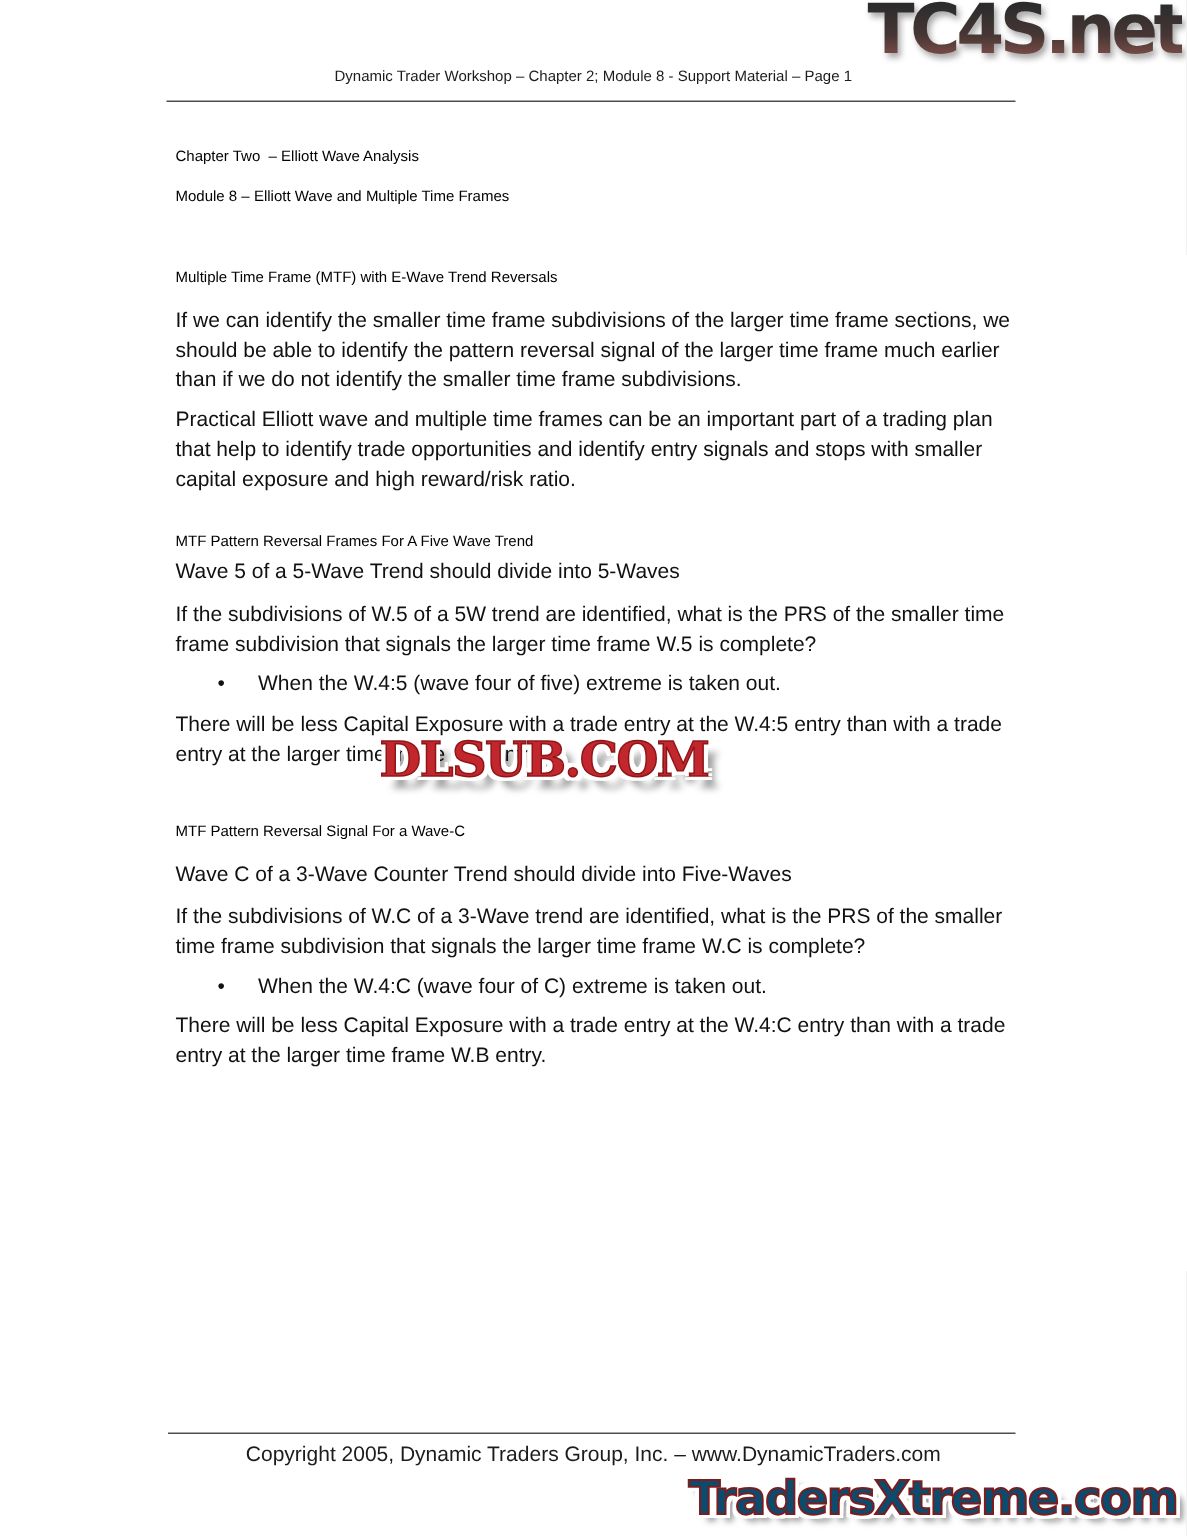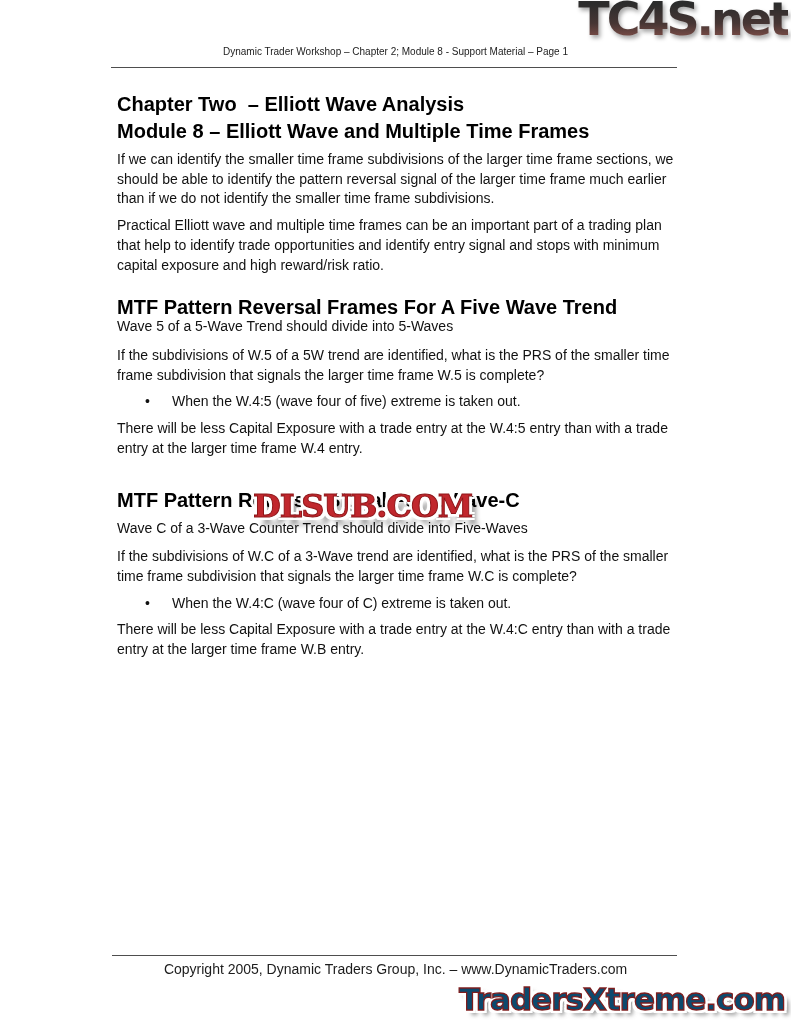--- a/index.html
+++ b/index.html
@@ -31,21 +31,21 @@
     position:absolute; top:67px; left:111px; width:566px; height:1px;
     background:#4e4e4e;
   }
 
   
   .content {
     position:absolute; top:96px; left:117px; width:562px;
     font-size:14px; line-height:19.7px;
   }
   .doc-h1 {
-    font-size:20px; line-height:17px; font-weight:bold; color:#000;
+    font-size:10px; line-height:17px; font-weight:normal; color:#000;
     white-space:pre-wrap;
   }
   .module-title { margin-top:10px; }
   .sec1-head   { margin-top:37px; }
   .sec2-head   { margin-top:24px; }
   .sec3-head   { margin-top:34px; }
   .sub-tight   { margin-top:1px; }
   .sub-spaced  { margin-top:10px; }
   .p-after-h   { margin-top:10px; }
   .p-std       { margin-top:7px; }
@@ -99,22 +99,23 @@
 
   <div class="tc4s-logo">TC4S.net</div>
   <div class="header-title">Dynamic Trader Workshop – Chapter 2; Module 8 - Support Material – Page 1</div>
   <div class="header-rule"></div>
 
   <div class="content">
 
     <div class="doc-h1">Chapter Two  – Elliott Wave Analysis</div>
     <div class="doc-h1 module-title">Module 8 – Elliott Wave and Multiple Time Frames</div>
 
+    <div class="doc-h1 sec1-head">Multiple Time Frame (MTF) with E-Wave Trend Reversals</div>
     <p class="p-after-h">If we can identify the smaller time frame subdivisions of the larger time frame sections, we should be able to identify the pattern reversal signal of the larger time frame much earlier than if we do not identify the smaller time frame subdivisions.</p>
-    <p class="p-std">Practical Elliott wave and multiple time frames can be an important part of a trading plan that help to identify trade opportunities and identify entry signal and stops with minimum capital exposure and high reward/risk ratio.</p>
+    <p class="p-std">Practical Elliott wave and multiple time frames can be an important part of a trading plan that help to identify trade opportunities and identify entry signals and stops with smaller capital exposure and high reward/risk ratio.</p>
 
     <div class="doc-h1 sec2-head">MTF Pattern Reversal Frames For A Five Wave Trend</div>
     <div class="sub-tight">Wave 5 of a 5-Wave Trend should divide into 5-Waves</div>
     <p class="p-question">If the subdivisions of W.5 of a 5W trend are identified, what is the PRS of the smaller time frame subdivision that signals the larger time frame W.5 is complete?</p>
     <div class="bullet-row">
       <span class="bullet-dot">•</span>
       <span>When the W.4:5 (wave four of five) extreme is taken out.</span>
     </div>
     <p class="p-std">There will be less Capital Exposure with a trade entry at the W.4:5 entry than with a trade entry at the larger time frame W.4 entry.</p>
 

